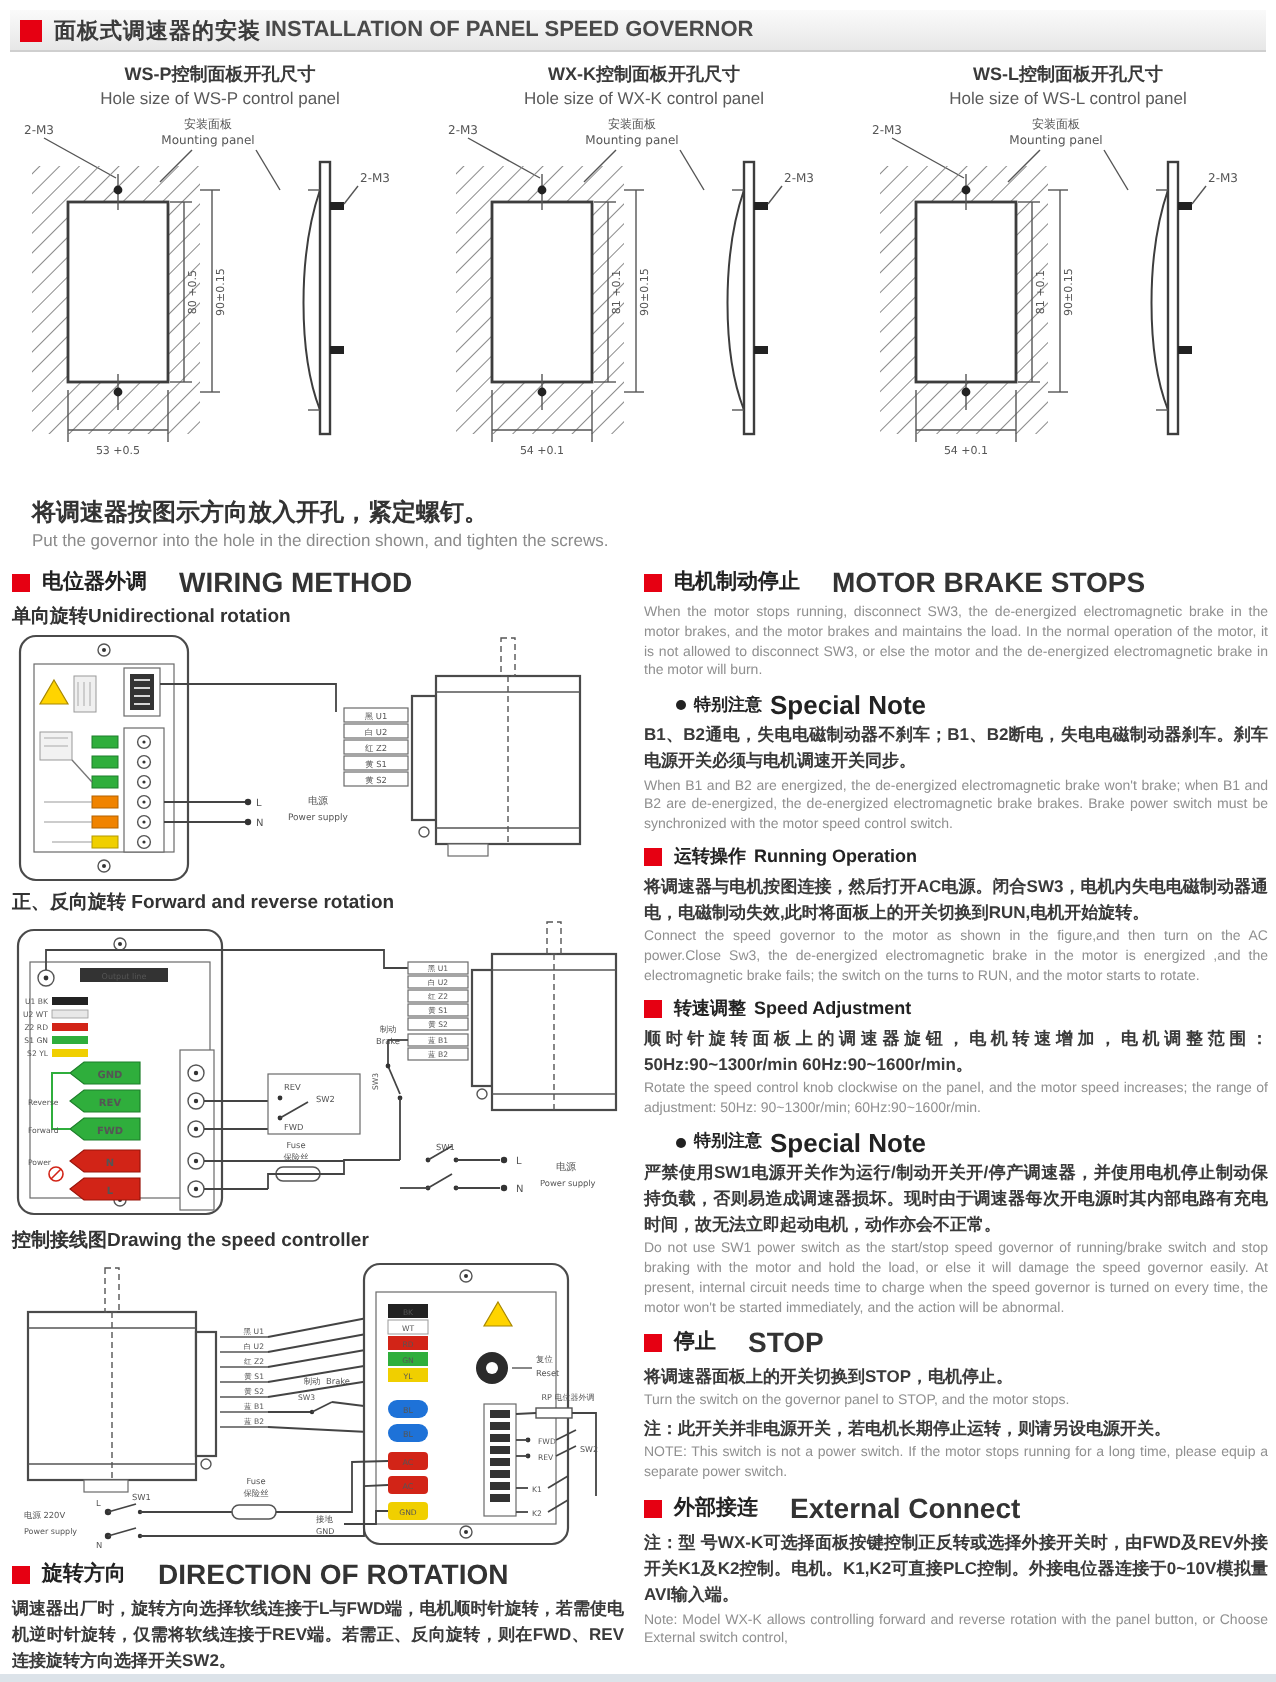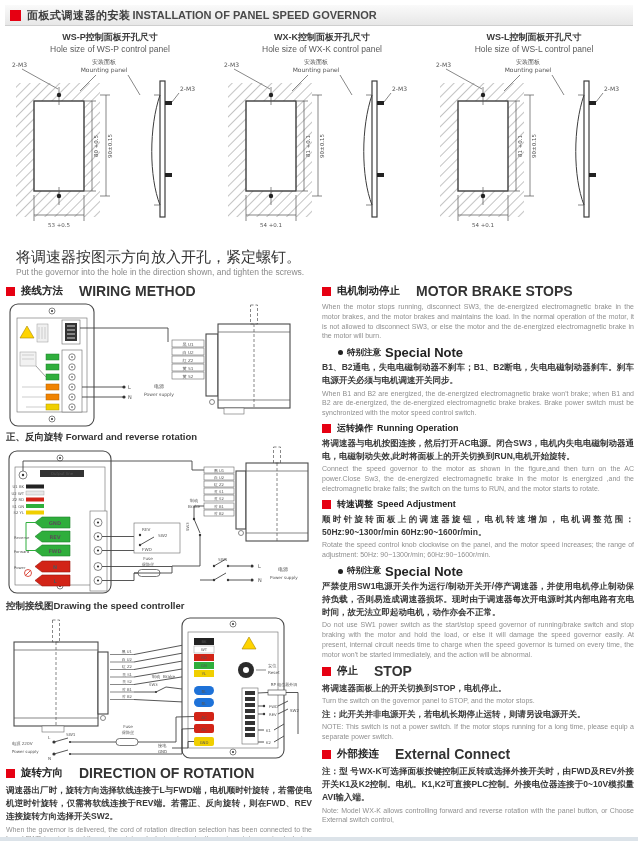--- a/index.html
+++ b/index.html
@@ -16,21 +16,21 @@
 .hbar .en{font-size:11px;font-weight:bold;color:#4a4a4a;margin-left:2px}
 
 
 .digrow{position:absolute;top:31px;left:4px;width:638px;display:flex}
 .d{width:212px;text-align:center}
 .d .t1{font-size:9px;font-weight:bold;color:#3a3a3a}
 .d .t2{font-size:8.5px;color:#5a5a5a;margin-bottom:1px}
 .d svg{margin:0 auto}
 
 .cap{position:absolute;top:248px;left:16px}
-.cap .cn{font-size:15px;font-weight:normal;color:#333}
+.cap .cn{font-size:12px;font-weight:bold;color:#333}
 .cap .en{font-size:8.5px;color:#8a8a8a}
 
 
 .cols{position:absolute;top:280px;left:6px;right:4px;display:flex;gap:10px}
 .lcol{width:306px;flex:0 0 auto}
 .rcol{flex:1;min-width:0}
 
 .h1{display:flex;align-items:center;margin:3px 0 3px}
 .h1 .cn{font-size:10.5px;font-weight:bold;color:#222}
 .h1 .en{font-size:14px;font-weight:bold;color:#333;margin-left:16px}
@@ -218,24 +218,25 @@
     <div class="cn">将调速器按图示方向放入开孔，紧定螺钉。</div>
     <div class="en">Put the governor into the hole in the direction shown, and tighten the screws.</div>
   </div>
 
   <div class="cols">
 
     <div class="lcol">
 
       <div class="h1">
         <span class="rsq sm"></span>
-        <span class="cn">接线方法</span>
+        <span class="cn">电位器外调</span>
         <span class="en">WIRING METHOD</span>
       </div>
 
+      <div class="dlbl">单向旋转Unidirectional rotation</div>
 
       <svg width="300" height="126" viewBox="0 0 300 126">
         <g>
           <rect class="frame" x="4" y="2" width="84" height="122" rx="8"></rect>
           <circle class="ln" cx="46" cy="9" r="3"></circle>
             <circle cx="46" cy="9" r="1" fill="#333"></circle>
           <circle class="ln" cx="46" cy="117" r="3"></circle>
             <circle cx="46" cy="117" r="1" fill="#333"></circle>
           <rect class="thin" x="11" y="16" width="70" height="94"></rect>
           <polygon points="21,24 28,36 14,36" fill="#ffd400" stroke="#a88700" stroke-width="0.6"></polygon>

